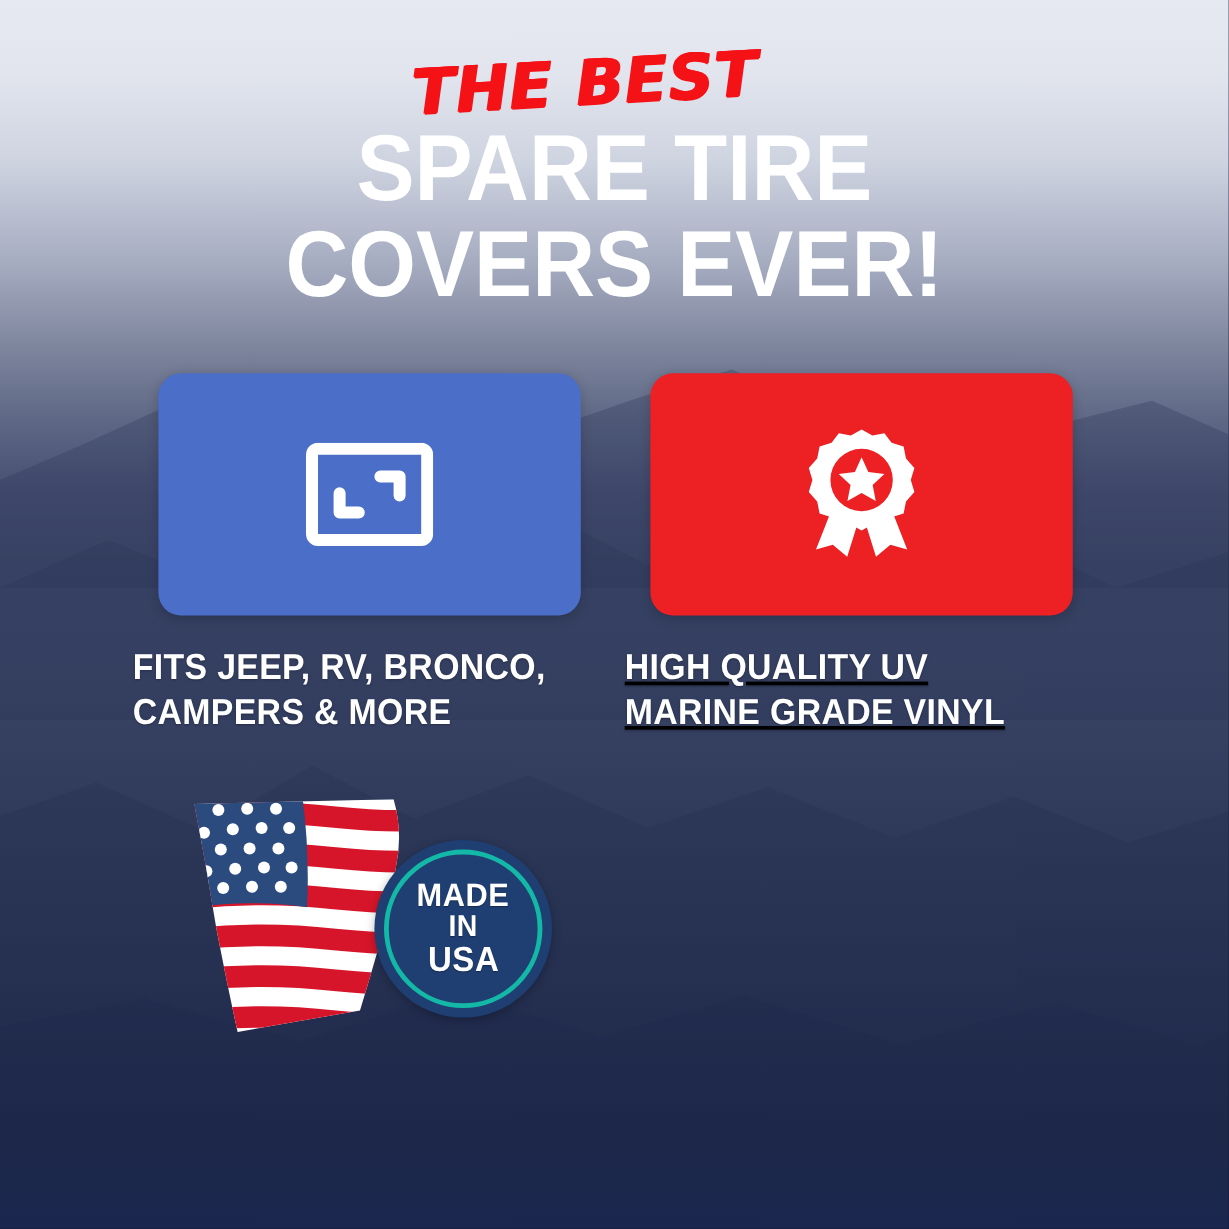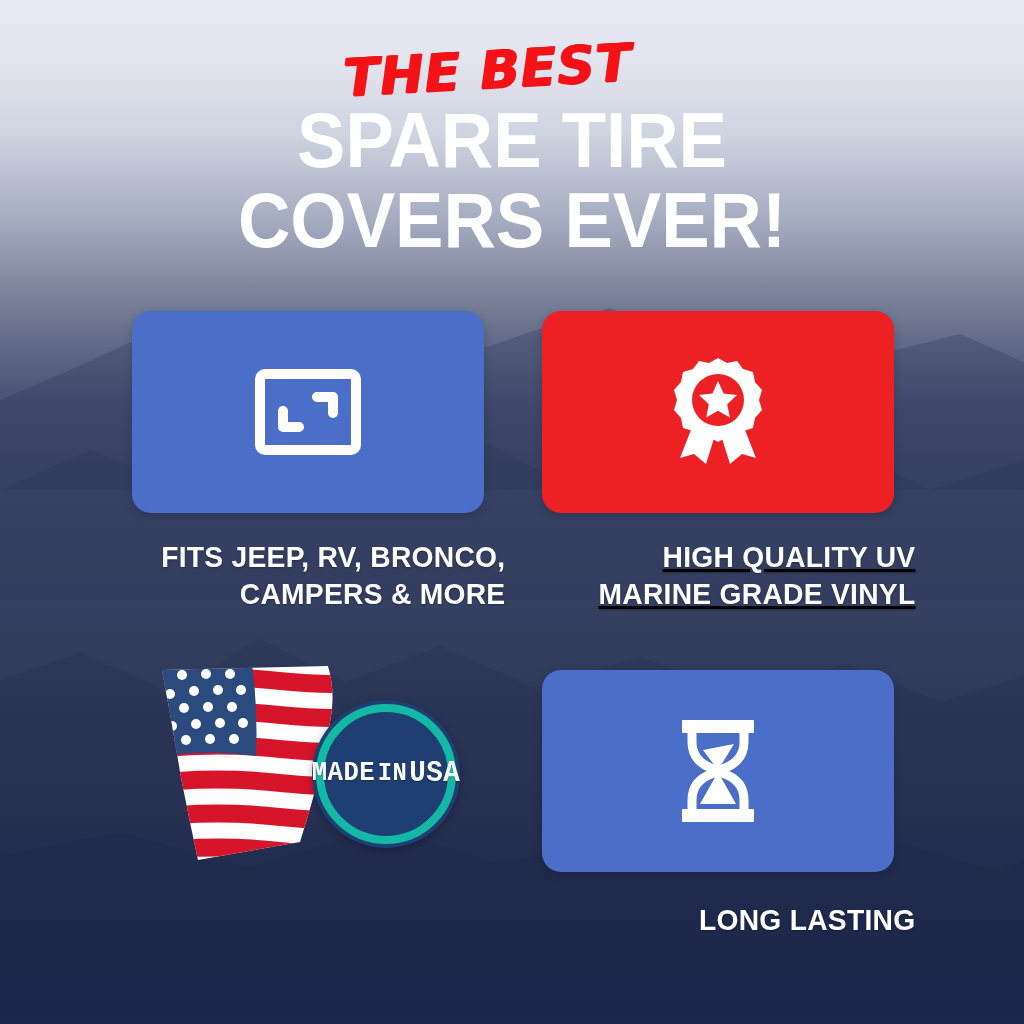--- a/index.html
+++ b/index.html
@@ -73,21 +73,21 @@
     transform: scaleX(0.93);
     font-family: "Liberation Sans", sans-serif;
   }
   #headline-1 { margin-top: 6px; }
   #headline-2 { margin-top: 4px; }
 
   
   .feature {
     position: absolute;
     width: 420px;
-    text-align: right;
+    text-align: left;
   }
   #feature-fits    { left: 98px;  top: 311px; }
   #feature-quality { left: 508px; top: 311px; text-decoration: underline; }
   #feature-usa     { left: 98px;  top: 660px; }
   #feature-lasting { left: 508px; top: 670px; }
 
   .tile {
     width: 352px;
     height: 202px;
     border-radius: 19px;
@@ -138,25 +138,25 @@
     background: #1f3f72;
     display: flex;
     align-items: center;
     justify-content: center;
     box-shadow: 0 2px 8px rgba(0,0,0,.28);
   }
   #usa-badge-ring {
     width: 124px;
     height: 124px;
     border-radius: 50%;
-    border: 8px solid #14b8a6;
+    border: 4px solid #14b8a6;
     display: flex;
+    flex-direction: column;
     align-items: center;
     justify-content: center;
-    font-family: Liberation Mono, monospace;
   }
   .badge-word {
     color: #ffffff;
     font-weight: 700;
     line-height: 1.02;
     letter-spacing: .5px;
     transform: scaleX(0.95);
     text-shadow: 0 1px 1px rgba(0,0,0,.35);
   }
   #badge-made { font-size: 27px; }
@@ -270,27 +270,14 @@
         <div id="usa-badge-ring">
           <div class="badge-word" id="badge-made">MADE</div>
           <div class="badge-word" id="badge-in">IN</div>
           <div class="badge-word" id="badge-usa">USA</div>
         </div>
       </div>
 
     </div>
   </div>
 
-  <div class="feature" id="feature-lasting">
-    <div class="tile tile-blue">
-      <svg width="84" height="106" viewBox="0 0 84 106">
-        <rect x="6" y="2" width="72" height="13" rx="1" fill="#ffffff"></rect>
-        <rect x="6" y="91" width="72" height="13" rx="1" fill="#ffffff"></rect>
-        <path d="M16,15 L16,24 Q16,44 38,51 Q42,53 42,53 Q42,53 46,51 Q68,44 68,24 L68,15" fill="none" stroke="#ffffff" stroke-width="9"></path>
-        <path d="M16,91 L16,82 Q16,62 38,55 Q42,53 42,53 Q42,53 46,55 Q68,62 68,82 L68,91" fill="none" stroke="#ffffff" stroke-width="9"></path>
-        <path d="M42,52 L27,32 L58,26 Z" fill="#ffffff"></path>
-        <path d="M42,54 L24,86 L60,86 Z" fill="#ffffff"></path>
-      </svg>
-    </div>
-    <div class="caption" id="caption-lasting">LONG LASTING</div>
-  </div>
 
 </div>
 
 </body></html>

